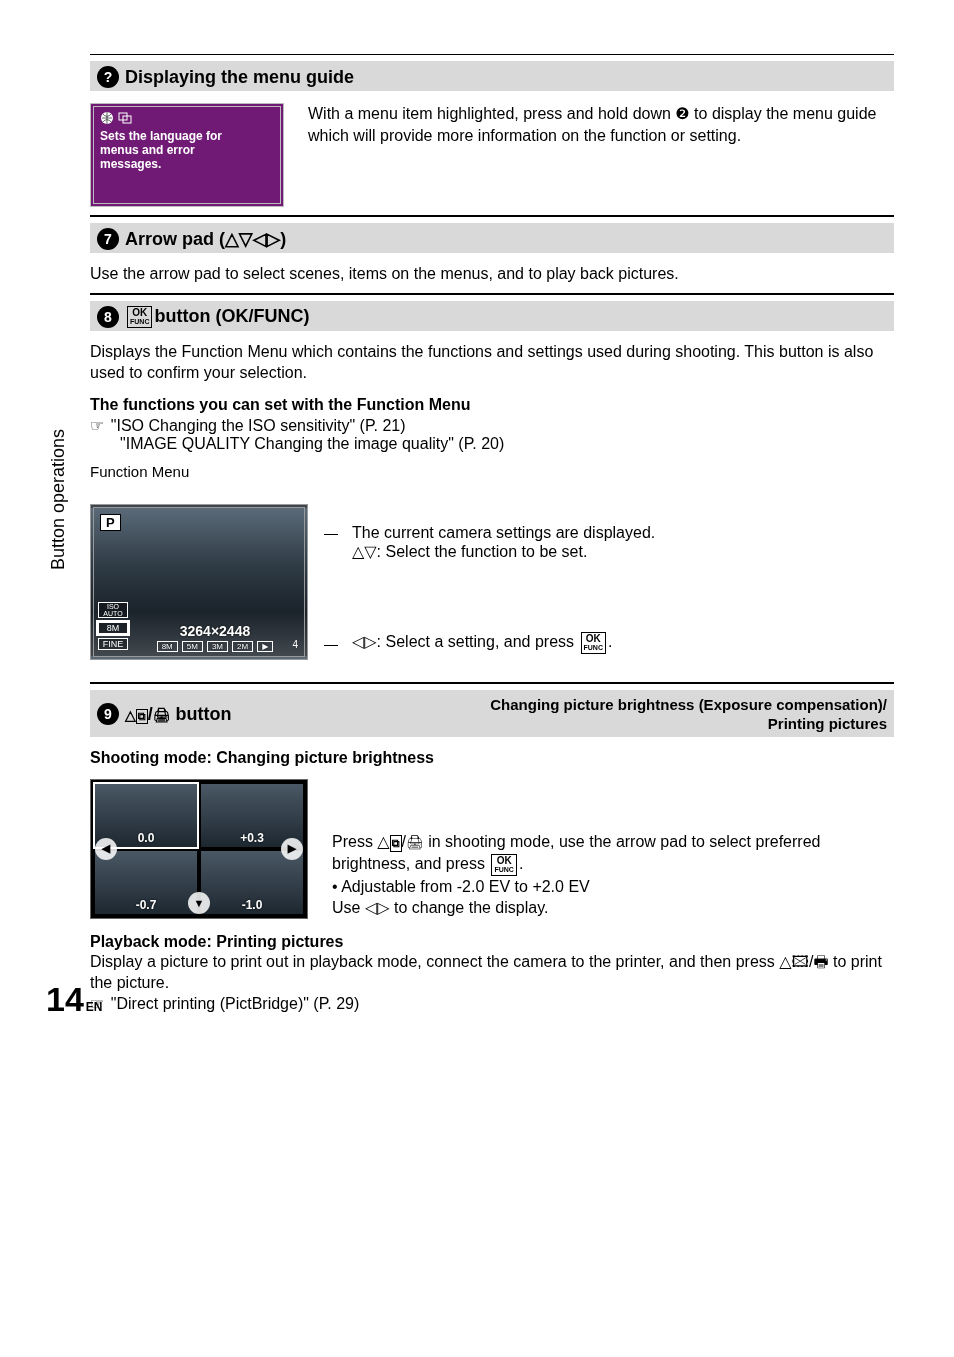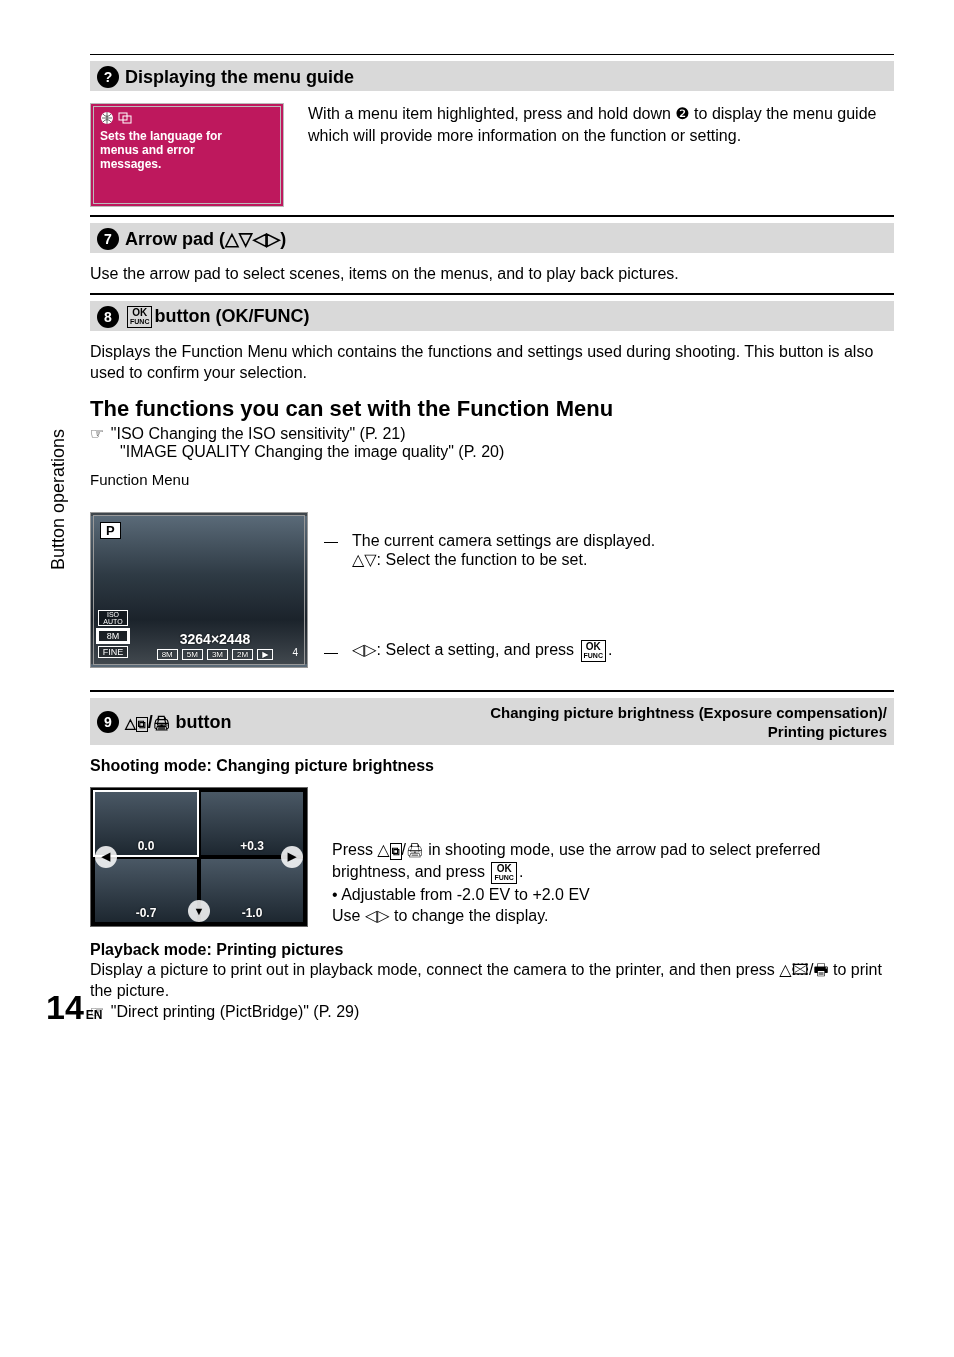--- a/index.html
+++ b/index.html
@@ -57,27 +57,27 @@
     padding: 1px 2px;
     text-align: center;
     font-weight: bold;
     vertical-align: middle;
     margin: 0 2px;
   }
   .ok-key .ok-top { display:block; }
   .ok-key .ok-bot { display:block; font-size:7px; }
   .body-row { display:flex; gap:24px; align-items:flex-start; margin-top:12px; }
   .lang-box {
-    width: 194px; height: 104px; background:#be185d; color:#fff;
+    width: 194px; height: 104px; background:#701a75; color:#fff;
     font-size:12px; font-weight:bold; padding:4px 6px;
     border:4px double #bbb;
   }
   .lang-box .lb-top { display:flex; align-items:center; gap:4px; margin-bottom:4px; }
   .para { font-size:16px; line-height:1.35; }
-  .subhead { font-weight:bold; font-size:22px; margin-top:12px; }
+  .subhead { font-weight:bold; font-size:16px; margin-top:12px; }
   .func-label { font-size:15px; margin-top:10px; margin-bottom:24px; }
   .hand { font-size:16px; margin-right:2px; }
   .link-line { font-size:16px; }
   .fm-row { display:flex; gap:16px; align-items:stretch; }
   .lcd-box {
     width: 218px; height: 156px;
     background: linear-gradient(#5a6a78 0%, #2e3a44 40%, #1b232b 70%, #41484e 100%);
     border: 4px double #999;
     position: relative;
     color:#fff;

